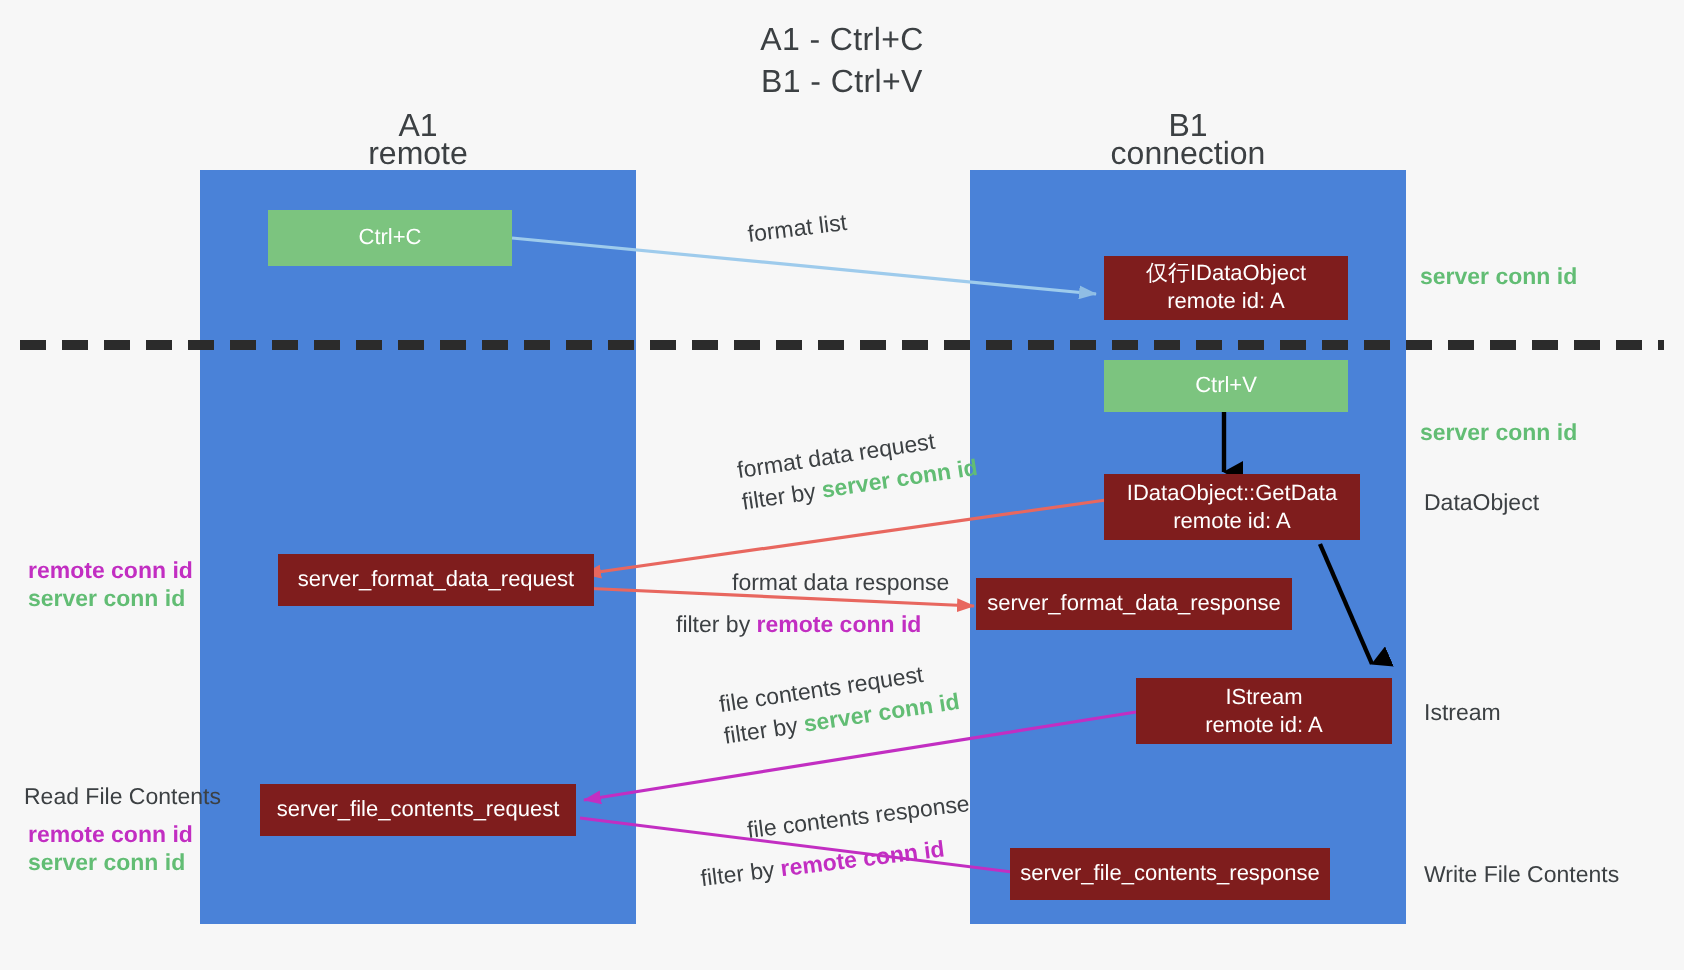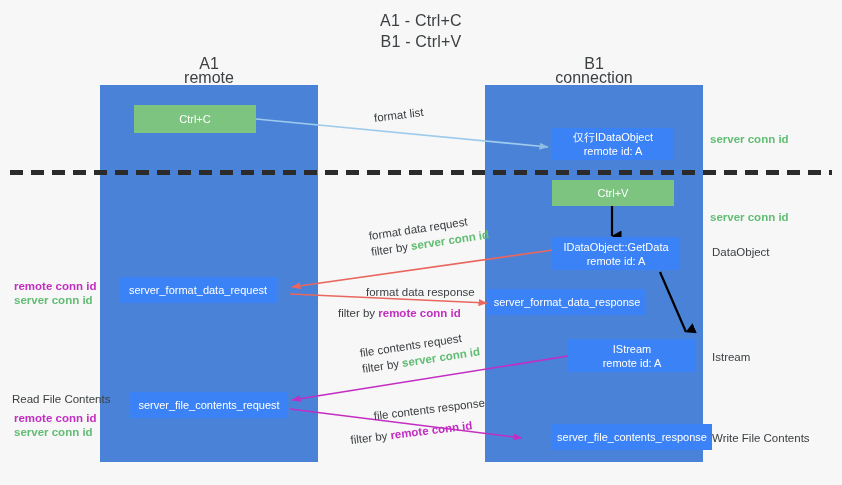--- a/index.html
+++ b/index.html
@@ -76,21 +76,21 @@
     flex-direction: column;
     align-items: center;
     justify-content: center;
     color: #ffffff;
     font-size: 11px;
     line-height: 14px;
     text-align: center;
     z-index: 4;
   }
   .node.green  { background: #7cc47f; text-align: right; }
-  .node.orange { background: #3b82f6; }
+  .node.orange { background: #7f1d1d; }
   .node .l2 { display: block; }
 
   
   .ann {
     position: absolute;
     font-size: 11.5px;
     line-height: 15px;
     color: #3c4043;
     white-space: nowrap;
   }
@@ -186,38 +186,38 @@
 
   <div class="node green" style="left:552px; top:180px; width:122px; height:26px;">
     <span>Ctrl+V</span>
   </div>
 
   <div class="node orange" style="left:552px; top:237px; width:128px; height:33px;">
     <span>IDataObject::GetData</span>
     <span class="l2">remote id: A</span>
   </div>
 
-  <div class="node orange" style="left:119px; top:277px; width:158px; height:26px;text-align:right;">
+  <div class="node orange" style="left:139px; top:277px; width:158px; height:26px;text-align:right;">
     <span>server_format_data_request</span>
   </div>
 
   <div class="node orange" style="left:488px; top:289px; width:158px; height:26px;">
     <span>server_format_data_response</span>
   </div>
 
   <div class="node orange" style="left:568px; top:339px; width:128px; height:33px;">
     <span>IStream</span>
     <span class="l2">remote id: A</span>
   </div>
 
   <div class="node orange" style="left:130px; top:392px; width:158px; height:26px;">
     <span>server_file_contents_request</span>
   </div>
 
-  <div class="node orange" style="left:552px; top:424px; width:160px; height:26px;">
+  <div class="node orange" style="left:505px; top:424px; width:160px; height:26px;">
     <span>server_file_contents_response</span>
   </div>
 
   <div class="edge-label rot-b" style="left:374px; top:110px;">
     <span>format list</span>
   </div>
 
   <div class="edge-label rot-a" style="left:370px; top:228px;">
     <div>format data request</div>
     <div>

